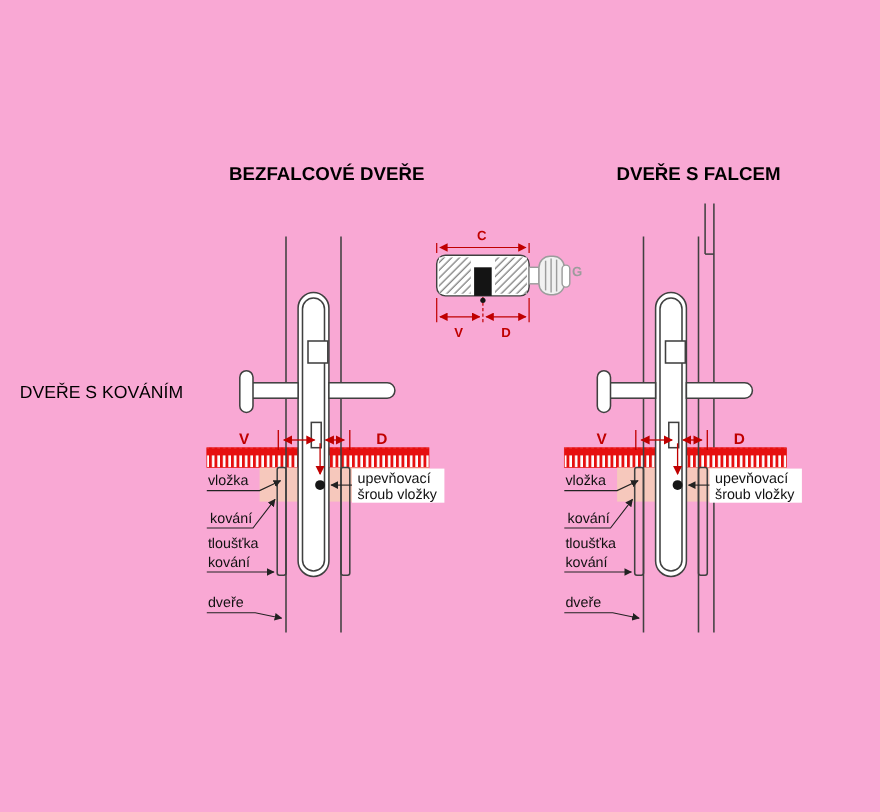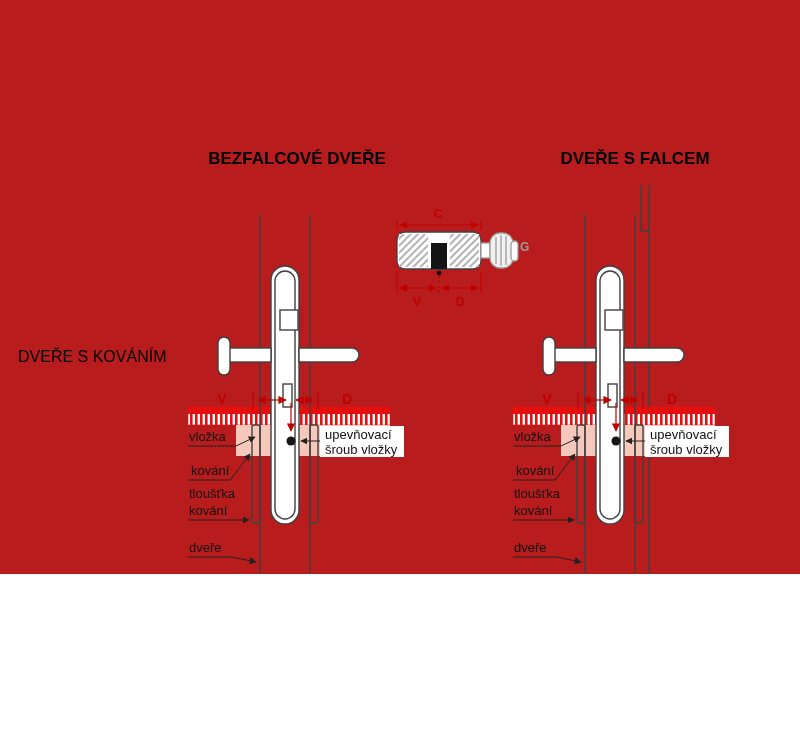--- a/index.html
+++ b/index.html
@@ -1,16 +1,16 @@
 <!DOCTYPE html>
 <html><head>
 <meta charset="utf-8">
 <style>
   html,body{margin:0;padding:0;background:#fff;}
-  .page{position:relative;width:800px;height:574px;background:#b91c1c;overflow:hidden;
+  .page{position:relative;width:800px;height:738px;background:#f9a8d4;overflow:hidden;
         font-family:"Liberation Sans",sans-serif;}
   svg{display:block;}
   .title   {font:bold 17px "Liberation Sans",sans-serif; fill:#000000;}
   .side-title{font:16px "Liberation Sans",sans-serif; fill:#000000;}
   .lbl     {font:13px "Liberation Sans",sans-serif; fill:#111111;}
   .red-lbl {font:bold 14px "Liberation Sans",sans-serif; fill:#c00000;}
   .red-sm  {font:bold 12px "Liberation Sans",sans-serif; fill:#c00000;}
   .gray-lbl{font:bold 12px "Liberation Sans",sans-serif; fill:#9c9c9c;}
 </style>
 </head>

